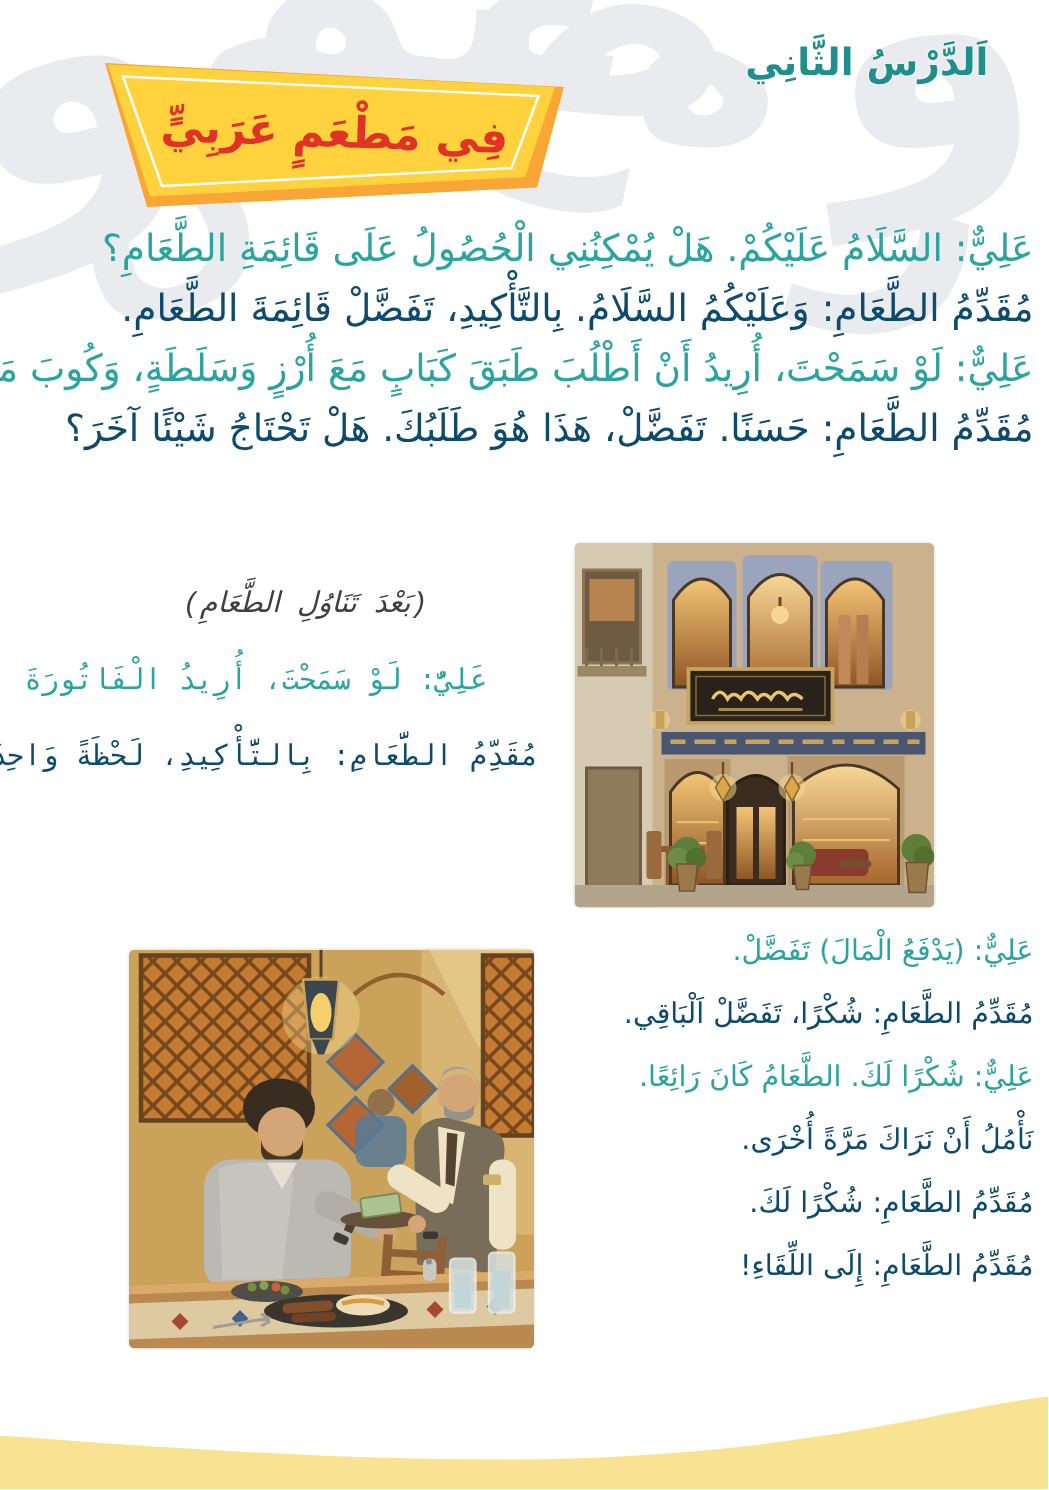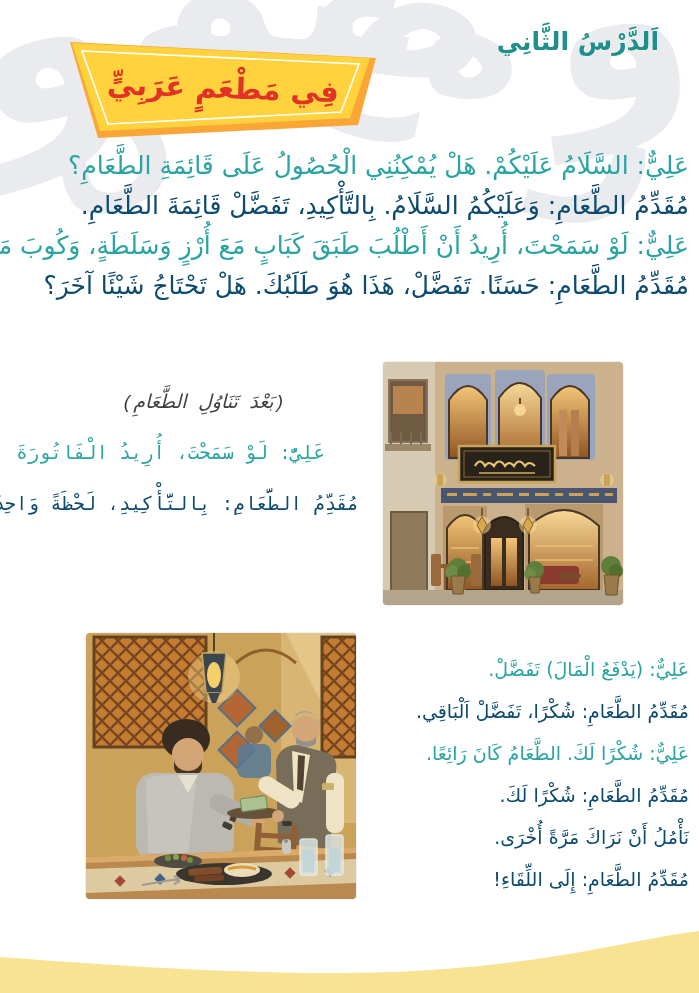--- a/index.html
+++ b/index.html
@@ -40,21 +40,21 @@
   .stage{color:#3F3F3F;font-style:italic;}
   .dlg1{top:146px;right:10px;width:678px;font-size:25px;}
   .dlg1 .line{height:40px;line-height:40px;}
   .dlg1 .inset{padding-left:0;padding-right:36px;}
   .dlg2{top:378px;left:30px;width:335px;font-size:19px;}
   .dlg2 .line{height:51px;line-height:51px;font-family:Liberation Mono, monospace;}
   .dlg2 .in1{padding-right:80px;}
   .dlg2 .in2{padding-right:40px;}
   .dlg2 .in3{padding-right:32px;}
   .dlg2 .in4{padding-right:6px;}
-  .dlg3{top:648px;right:10px;width:330px;font-size:19px;}
+  .dlg3{top:613px;right:10px;width:330px;font-size:19px;}
   .dlg3 .line{height:42px;line-height:42px;}
   
   .photo{position:absolute;border-radius:4px;overflow:hidden;box-shadow:0 0 0 1px rgba(0,0,0,.06);}
   .photo-facade{left:383px;top:362px;width:240px;height:243px;}
   .photo-dining{left:86px;top:633px;width:270px;height:266px;}
   
   .wave{position:absolute;left:0;top:920px;width:699px;height:73px;}
 </style>
 </head>
 <body>
@@ -304,22 +304,22 @@
           <line x1="88" y1="251" x2="94" y2="248"></line>
       </g>
       <rect width="270" height="266" fill="#F5C878" opacity="0.07"></rect>
     </svg>
   </figure>
 
   <section class="dlg dlg3">
     <span class="line ali">عَلِيٌّ: (يَدْفَعُ الْمَالَ) تَفَضَّلْ.</span>
     <span class="line server">مُقَدِّمُ الطَّعَامِ: شُكْرًا، تَفَضَّلْ اَلْبَاقِي.</span>
     <span class="line ali">عَلِيٌّ: شُكْرًا لَكَ. الطَّعَامُ كَانَ رَائِعًا.</span>
+    <span class="line server">نَأْمُلُ أَنْ نَرَاكَ مَرَّةً أُخْرَى.</span>
     <span class="line server">مُقَدِّمُ الطَّعَامِ: شُكْرًا لَكَ.</span>
-    <span class="line server">نَأْمُلُ أَنْ نَرَاكَ مَرَّةً أُخْرَى.</span>
     <span class="line server">مُقَدِّمُ الطَّعَامِ: إِلَى اللِّقَاءِ!</span>
   </section>
 
   <svg class="wave" viewBox="0 0 699 73">
     <path d="M699,11 C640,18 560,42 430,50 C300,59 120,46 0,37 L0,73 L699,73 Z" fill="#F8E392"></path>
   </svg>
 
 </div>
 
 </body></html>

